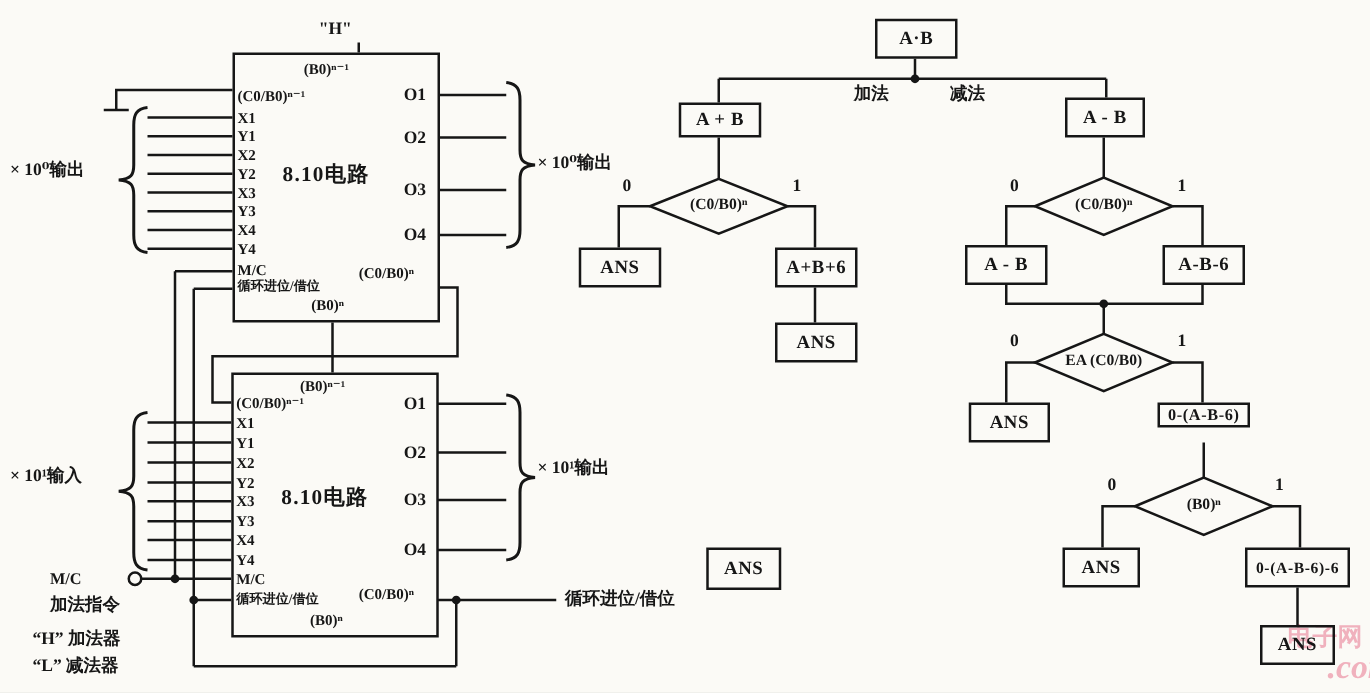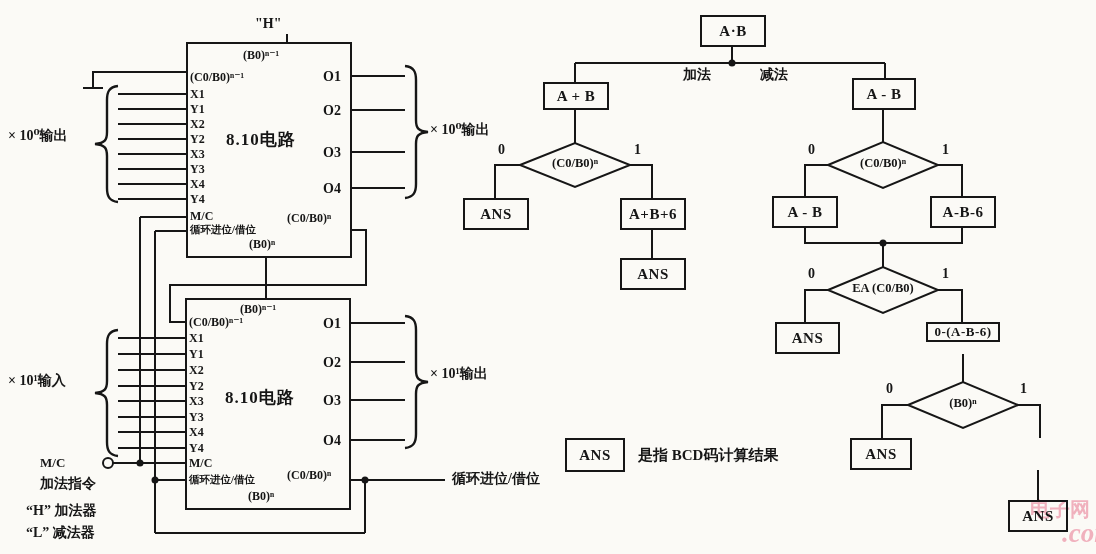--- a/index.html
+++ b/index.html
@@ -150,18 +150,18 @@
   <div class="fbox" style="left:930px;top:196px;width:66px;height:32px;">A-B-6</div>
   <div class="dlabel" style="left:828px;top:281px;">EA (C0/B0)</div>
   <div class="abs z3 digit" style="left:808px;top:266px;">0</div>
   <div class="abs z3 digit" style="left:942px;top:266px;">1</div>
   <div class="fbox" style="left:775px;top:322px;width:65px;height:32px;">ANS</div>
   <div class="fbox" style="left:926px;top:322px;width:74px;height:20px;font-size:13px;">0-(A-B-6)</div>
   <div class="dlabel" style="left:908px;top:396px;">(B0)ⁿ</div>
   <div class="abs z3 digit" style="left:886px;top:381px;">0</div>
   <div class="abs z3 digit" style="left:1020px;top:381px;">1</div>
   <div class="fbox" style="left:850px;top:438px;width:62px;height:32px;">ANS</div>
+  <div class="fbox" style="left:996px;top:438px;width:84px;height:32px;font-size:12.5px;">0-(A-B-6)-6</div>
   <div class="fbox" style="left:1008px;top:500px;width:60px;height:32px;">ANS</div>
 
   <div class="fbox" style="left:565px;top:438px;width:60px;height:34px;">ANS</div>
-  <div class="abs z3 cjk" style="left:638px;top:446px;font-size:15px;">是指 BCD码计算结果</div>
 
 </div>
 
 </body></html>

